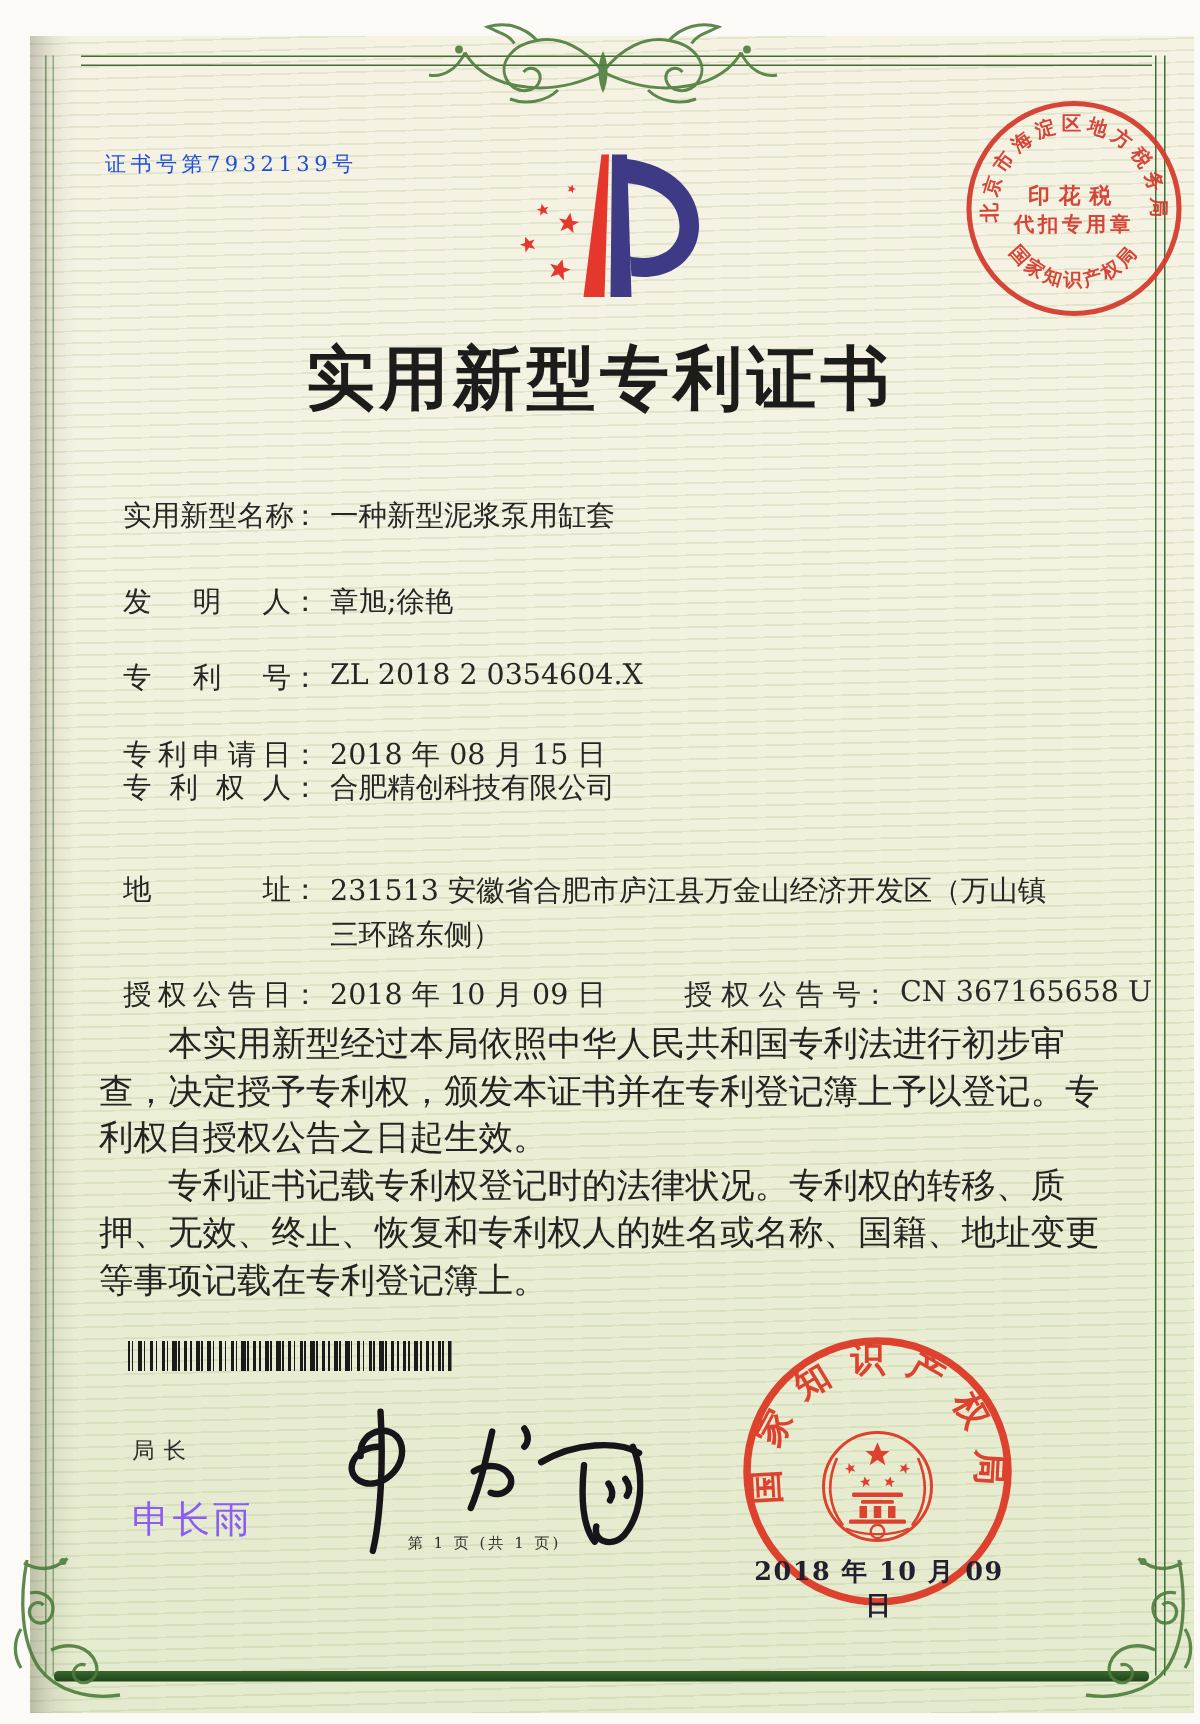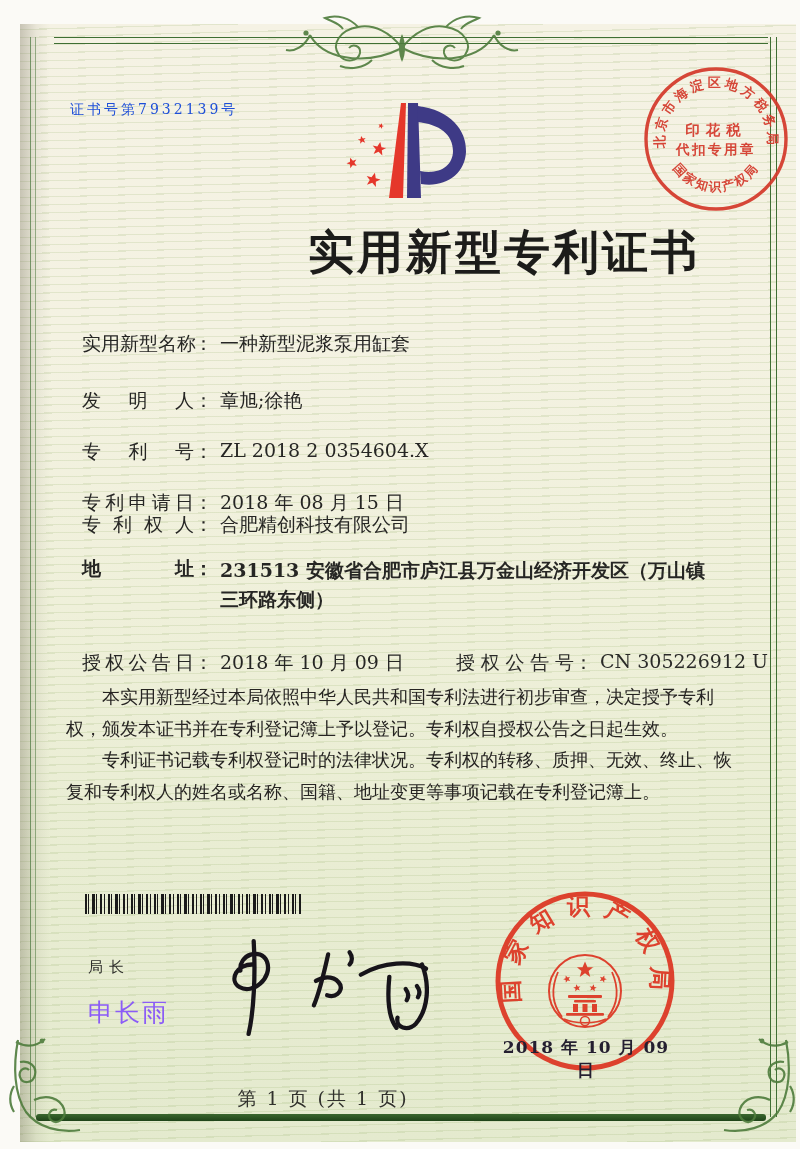--- a/index.html
+++ b/index.html
@@ -32,50 +32,50 @@
     border-left:1.4px solid rgba(63,111,51,0.65);border-right:1.2px solid rgba(63,111,51,0.5);}
   .frame-bottom{position:absolute;left:16px;top:1090px;width:730px;height:7px;
     background:linear-gradient(180deg,#3a672e,#1f4419);border-radius:3px;}
   .orn-top{position:absolute;left:262px;top:-14px;width:240px;height:70px;}
   .orn-bl{position:absolute;left:-14px;top:1012px;width:78px;height:98px;}
   .orn-br{position:absolute;left:700px;top:1012px;width:78px;height:98px;transform:scaleX(-1);}
   
   .abs{position:absolute;}
   .cert-no{left:70px;top:101px;font-size:14px;letter-spacing:3px;color:#1d4ed8;}
   .logo{left:344px;top:100px;width:126px;height:104px;}
-  .title{left:100px;top:222px;width:600px;text-align:right;font-size:46px;
+  .title{left:100px;top:222px;width:600px;text-align:center;font-size:46px;
     font-weight:700;letter-spacing:3px;color:#1c1c1a;}
   .row{left:82px;font-size:19px;white-space:nowrap;color:#262624;}
   .jlbl{display:inline-block;width:112px;text-align:justify;text-align-last:justify;vertical-align:top;}
   .colon{display:inline-block;margin-right:7px;vertical-align:top;}
   .val{vertical-align:top;}
   .r-name{top:331px;} .r-inv{top:388px;} .r-pno{top:439px;}
   .r-fil{top:490px;} .r-pat{top:512px;}
-  .r-addr{top:556px;white-space:normal;width:650px;font-weight:bold;}
+  .r-addr{top:580px;white-space:normal;width:650px;}
   .addr-val{display:inline-block;width:505px;line-height:29px;vertical-align:top;}
   .r-gdate{top:650px;} .r-gno{left:456px;top:650px;font-size:19px;white-space:nowrap;}
   .r-gno .jlbl{width:118px;}
-  .paras{left:66px;top:681px;width:682px;font-size:18px;line-height:31.5px;color:#262422;}
+  .paras{left:66px;top:681px;width:682px;font-size:23px;line-height:31.5px;color:#262422;}
   .paras p{margin:0;text-indent:2em;}
   .barcode{left:85px;top:894px;width:216px;height:20px;
     background:repeating-linear-gradient(90deg,
       #1a1a1a 0 2px,transparent 2px 3px,
       #1a1a1a 3px 4px,transparent 4px 7px,
       #1a1a1a 7px 10px,transparent 10px 11px,
       #1a1a1a 11px 12px,transparent 12px 15px,
       #1a1a1a 15px 17px,transparent 17px 19px,
       #1a1a1a 19px 20px,transparent 20px 23px);}
   .sig-title{left:88px;top:958px;font-size:15px;letter-spacing:6px;color:#2c2c2a;}
   .sig-name{left:88px;top:996px;font-size:25px;letter-spacing:2px;color:#8b5cf6;}
   .signature{left:213px;top:936px;width:216px;height:102px;}
   .tax-stamp{left:640px;top:63px;width:152px;height:152px;opacity:0.93;}
   .seal{left:490px;top:886px;width:190px;height:190px;opacity:0.94;}
   .seal-date{left:497px;top:1036px;width:178px;text-align:center;font-size:17px;
     letter-spacing:1px;color:#241f30;font-weight:600;}
-  .footer{left:0;top:1086px;width:646px;text-align:center;font-size:19px;
+  .footer{left:0;top:1022px;width:646px;text-align:center;font-size:10px;
     letter-spacing:2px;color:#31312d;}
   svg{display:block;}
   .stamp-txt{font-family:"DejaVu Serif","Liberation Serif",serif;font-weight:700;}
 </style>
 </head>
 <body>
 
 <div class="scan">
   <div class="waves"></div>
   <div class="gutter"></div>
@@ -159,21 +159,21 @@
 <div class="abs row r-pat">
   <span class="jlbl">专利权人</span><span class="colon">：</span><span class="val">合肥精创科技有限公司</span>
 </div>
 <div class="abs row r-addr">
   <span class="jlbl">地址</span><span class="colon">：</span><span class="addr-val"><span>231513 安徽省合肥市庐江县万金山经济开发区（万山镇</span><br><span>三环路东侧）</span></span>
 </div>
 <div class="abs row r-gdate">
   <span class="jlbl">授权公告日</span><span class="colon">：</span><span class="val">2018 年 10 月 09 日</span>
 </div>
 <div class="abs r-gno">
-  <span class="jlbl">授权公告号</span><span class="colon">：</span><span class="val">CN 305226912 U</span>
+  <span class="jlbl">授权公告号</span><span class="colon">：</span><span class="val">CN 367165658 U</span>
 </div>
 
 <div class="abs paras">
   <p>本实用新型经过本局依照中华人民共和国专利法进行初步审查，决定授予专利权，颁发本证书并在专利登记簿上予以登记。专利权自授权公告之日起生效。</p>
   <p>专利证书记载专利权登记时的法律状况。专利权的转移、质押、无效、终止、恢复和专利权人的姓名或名称、国籍、地址变更等事项记载在专利登记簿上。</p>
 </div>
 
 <div class="abs barcode"></div>
 
 <div class="abs sig-title">局长</div>

